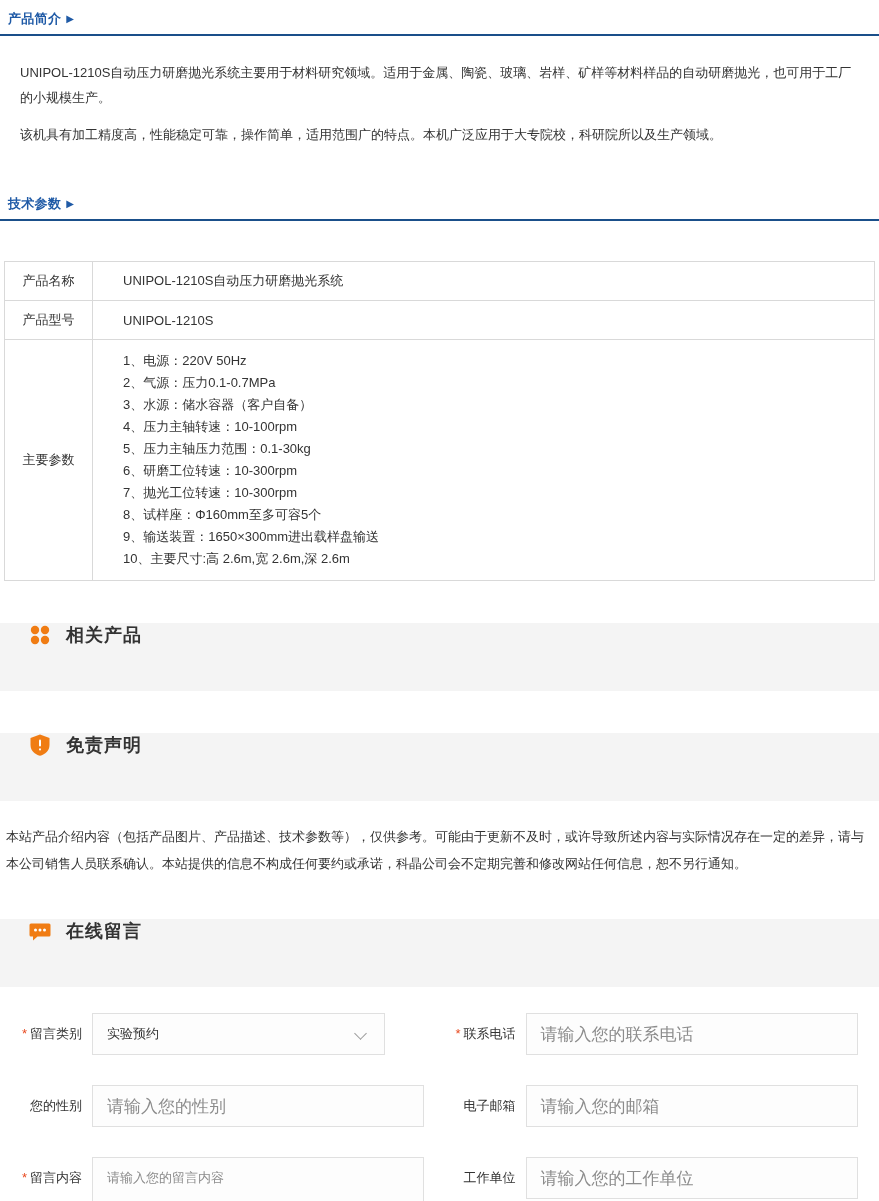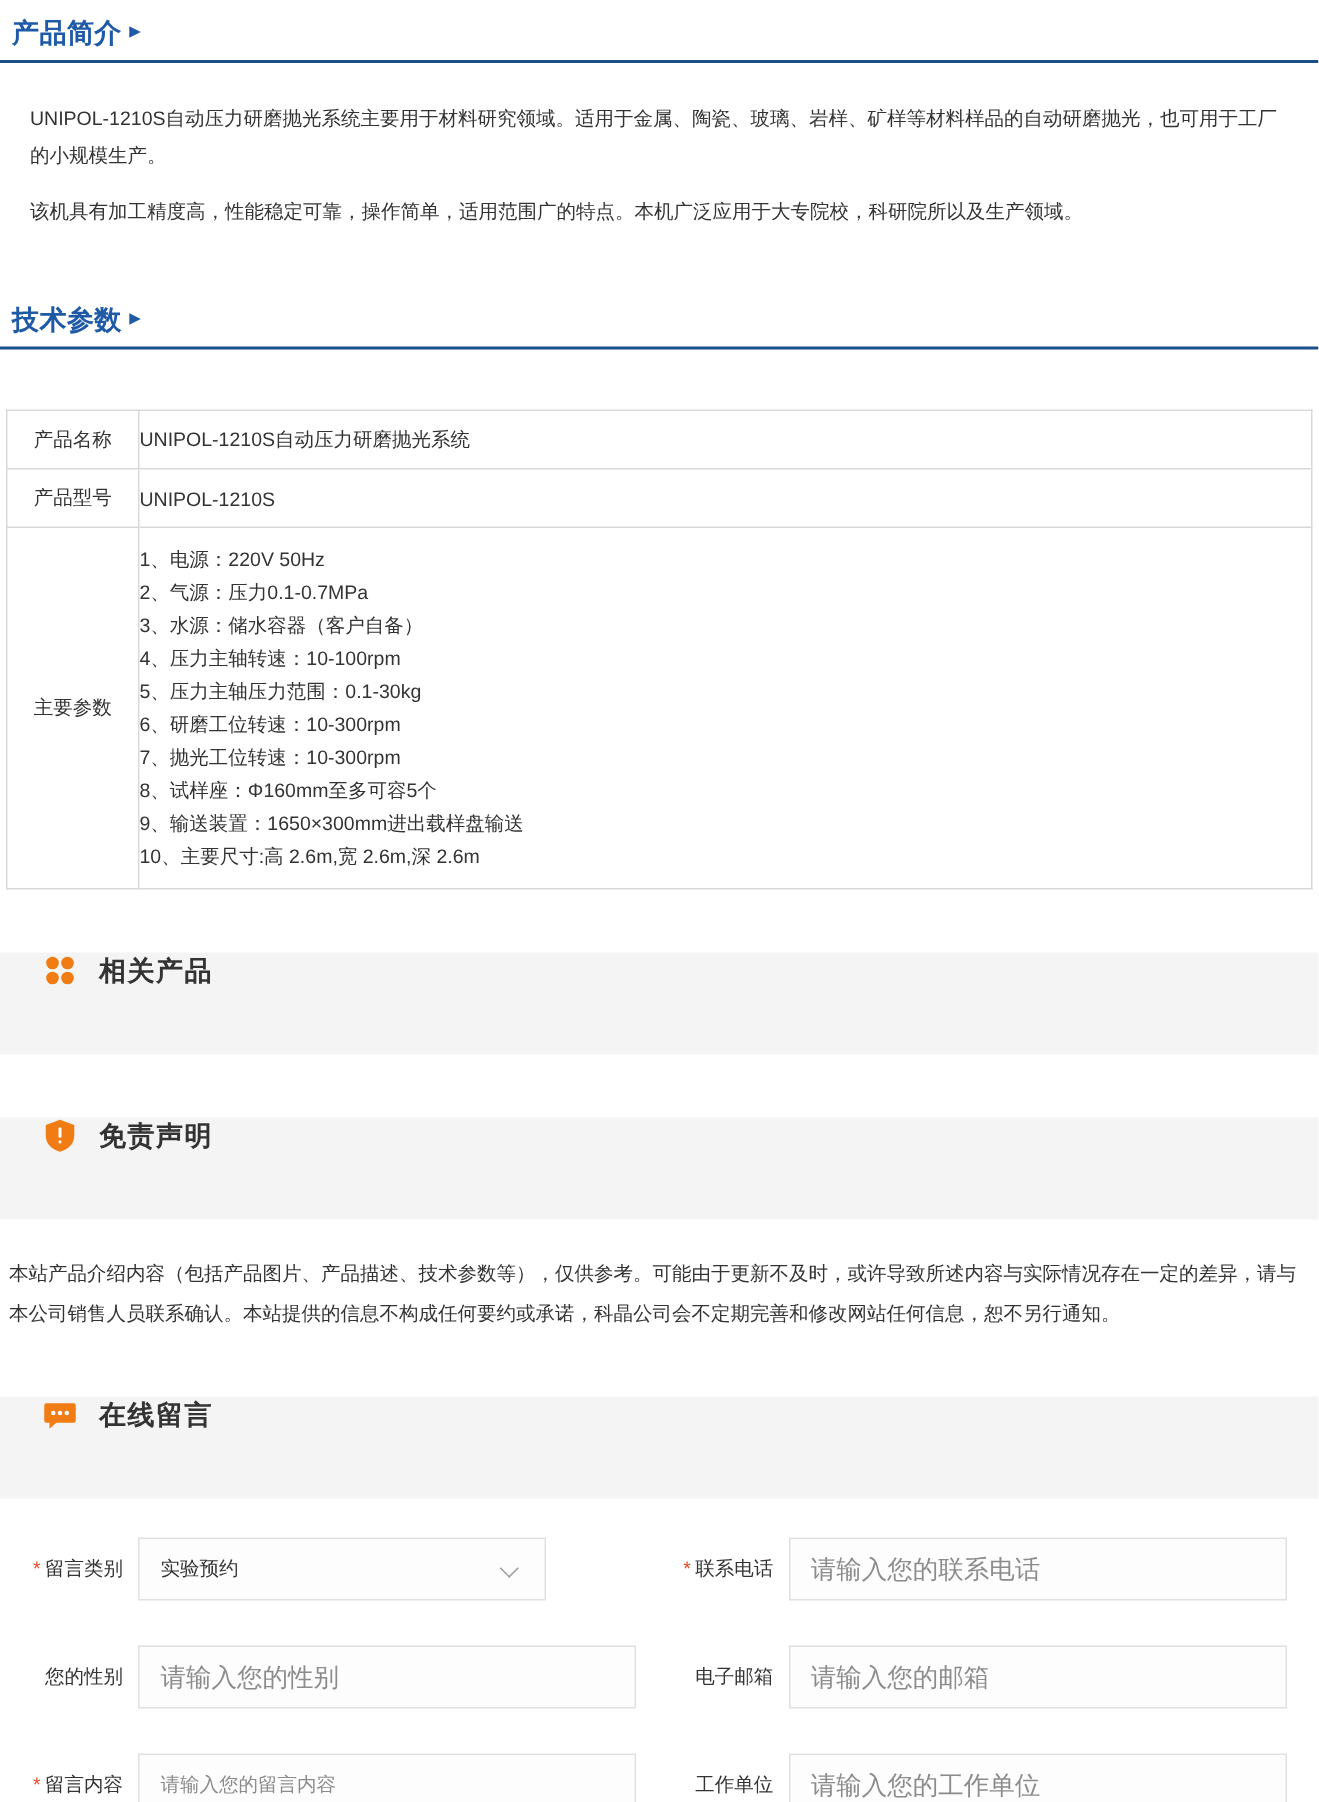--- a/index.html
+++ b/index.html
@@ -21,21 +21,21 @@
   .sec-head {
     padding: 10px 8px 6px 8px;
     border-bottom: 2px solid #1a4f8a;
     display: flex;
     align-items: center;
     gap: 5px;
   }
   .sec-head .title {
     color: #1f5aa6;
     font-weight: bold;
-    font-size: 18px;
+    font-size: 13px;
     letter-spacing: 0.3px;
   }
   .sec-head .arrow {
     color: #1f5aa6;
     font-size: 10px;
     line-height: 1;
   }
 
   
   .intro {
@@ -62,21 +62,21 @@
     padding: 10px 12px;
     font-size: 13px;
     color: #333;
     vertical-align: middle;
   }
   table.spec td.lbl {
     width: 88px;
     text-align: center;
     color: #333;
   }
-  table.spec td.val { padding-left: 0; }
+  table.spec td.val { padding-left: 30px; }
   .param-list { line-height: 22px; }
   .param-list div { white-space: nowrap; }
 
   
   .band {
     background: #f4f4f4;
     height: 68px;
     display: flex;
     align-items: flex-start;
     padding-left: 28px;
@@ -133,21 +133,21 @@
     padding: 16px 14px;
     font-size: 17px;
     color: #333;
     font-family: "Liberation Sans", sans-serif;
     outline: none;
     display: flex;
     align-items: center;
   }
   .inp.placeholder { color: #8c8c8c; }
   .select {
-    width: 272px;
+    width: 293px;
     height: 42px;
     border: 1px solid #e0e0e0;
     background: #fdfdfd;
     padding: 0 14px;
     display: flex;
     align-items: center;
     justify-content: space-between;
     font-size: 13px;
     color: #333;
   }

